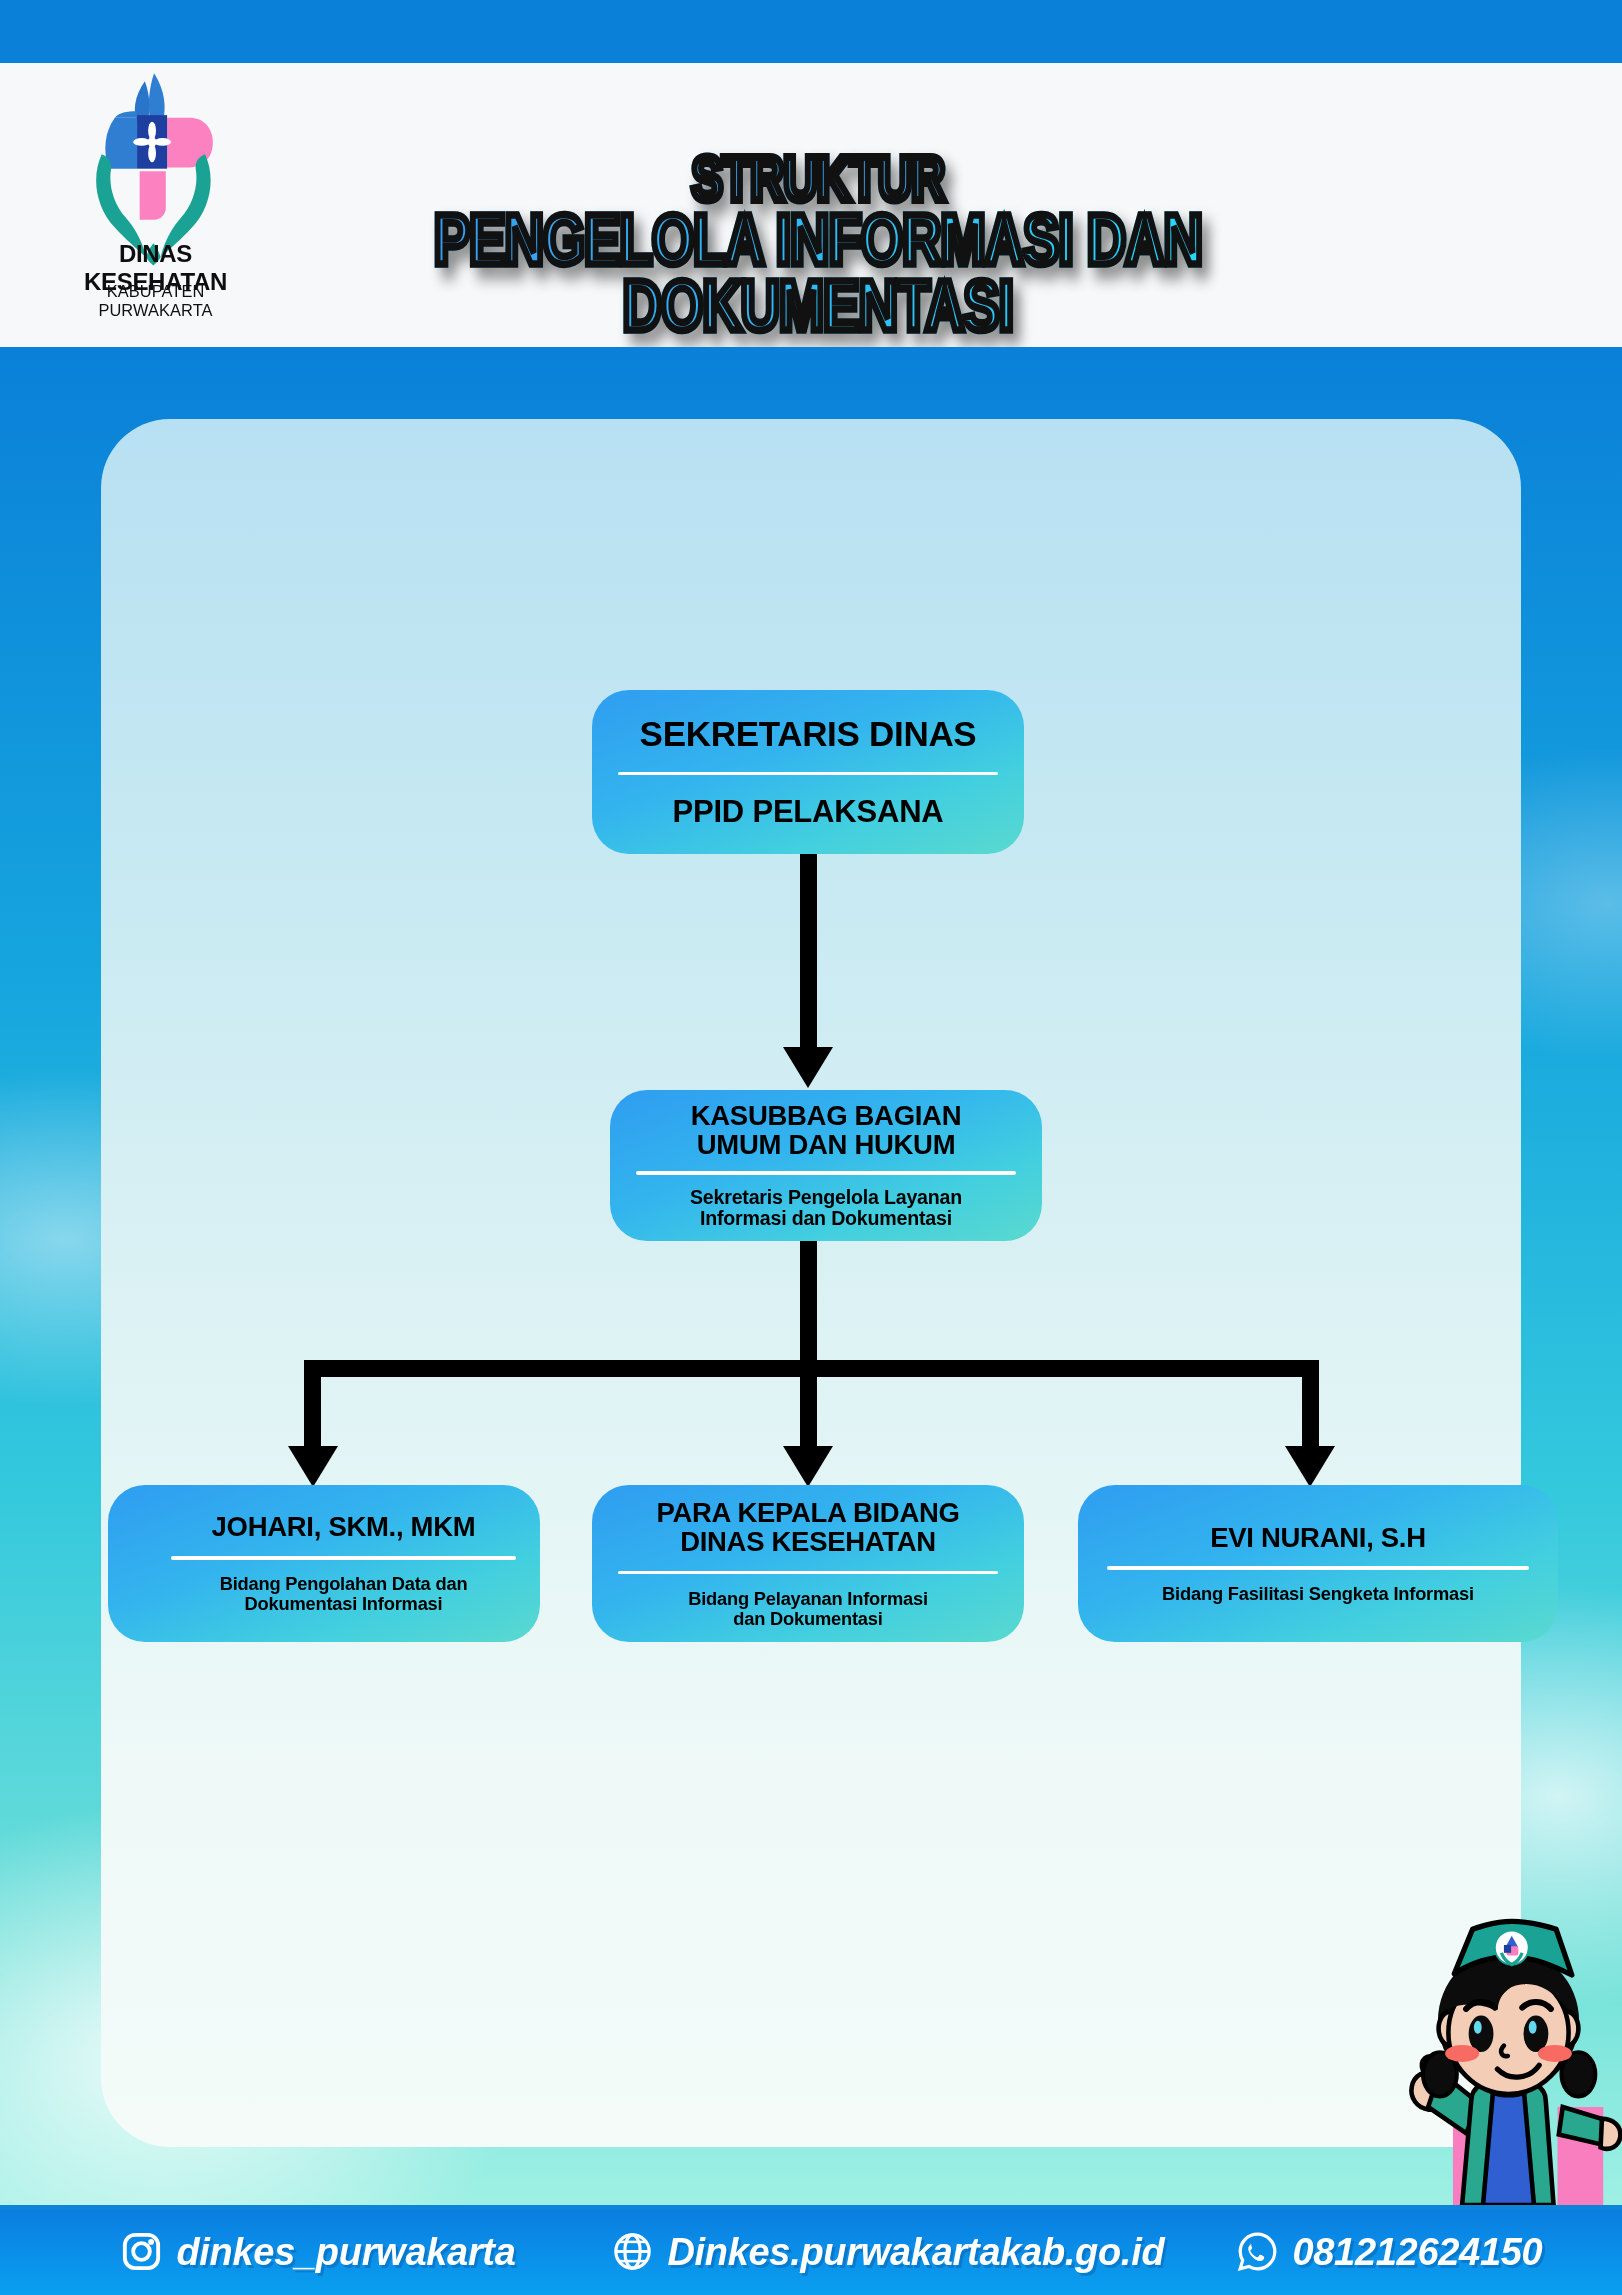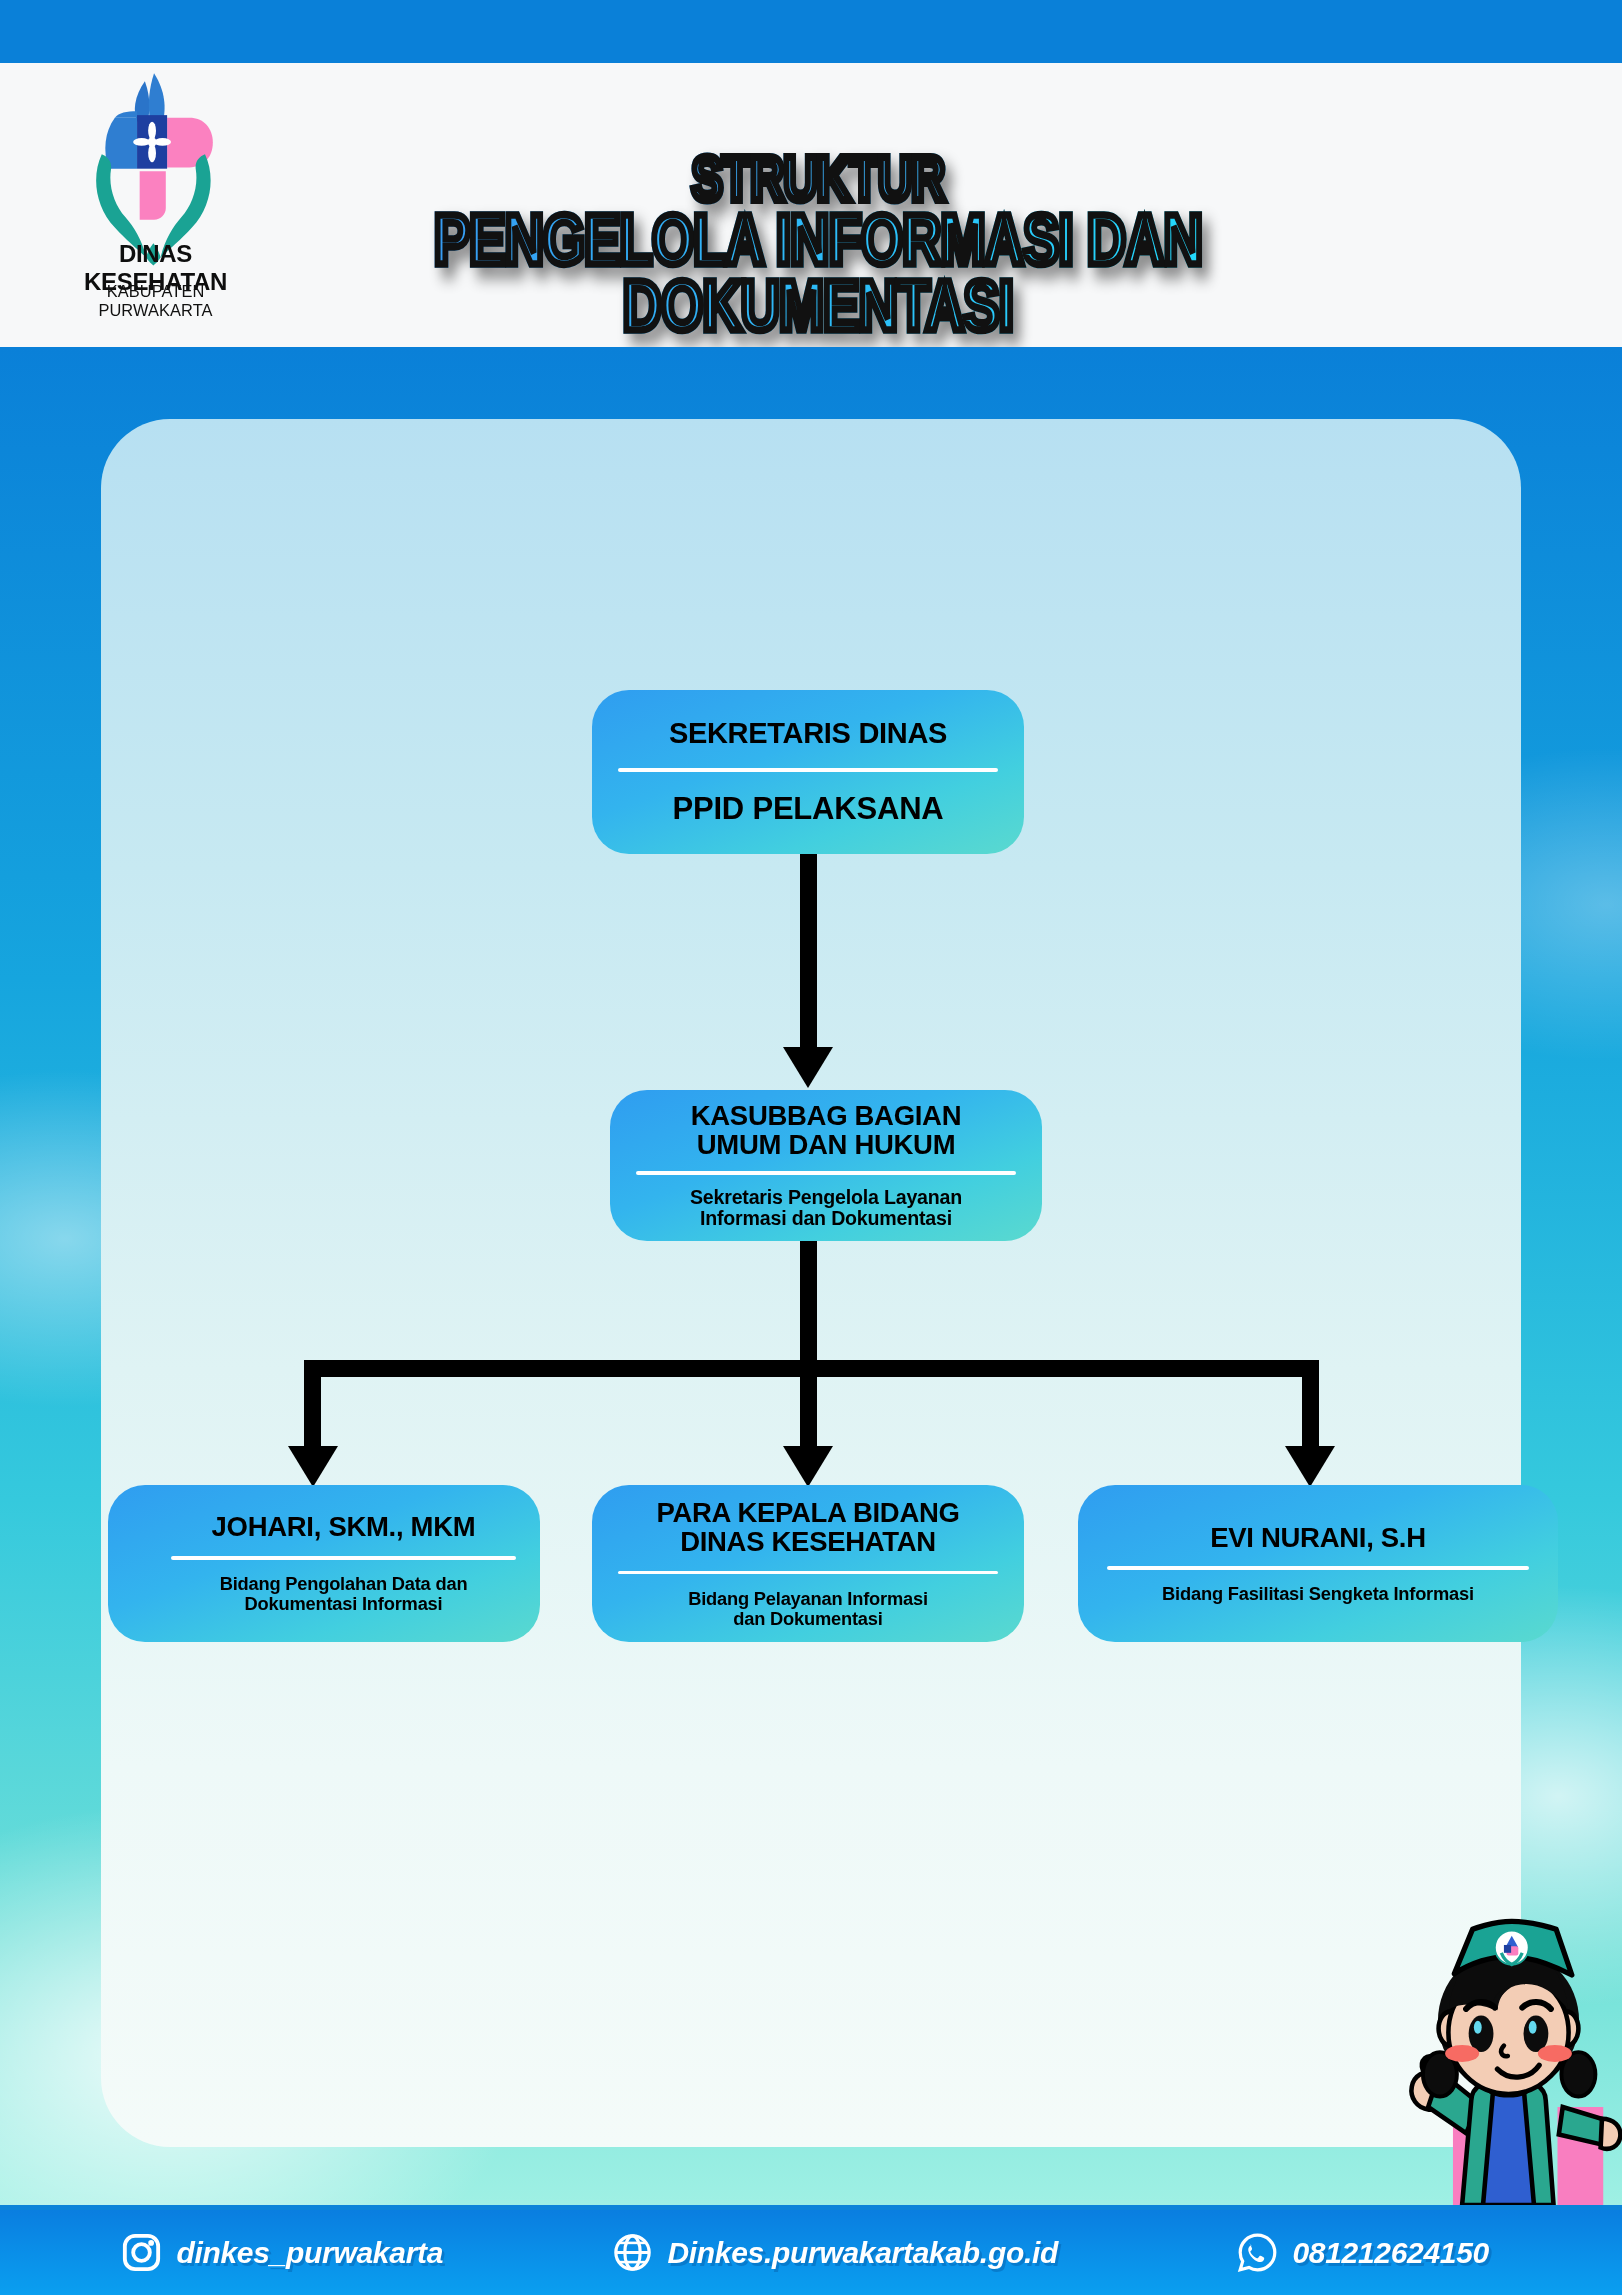--- a/index.html
+++ b/index.html
@@ -100,21 +100,21 @@
   .node .rule{
     width:88%; height:3.9px; background:#ffffff; border-radius:2px;
   }
   .node .sub{
     font-weight:700; line-height:1.1; letter-spacing:-0.2px;
     font-family:"Liberation Sans", sans-serif;
   }
 
   
   #node-sekretaris{ left:592px; top:690px; width:432px; height:164px; }
-  #node-sekretaris .title{ font-size:29px; }
+  #node-sekretaris .title{ font-size:35px; }
   #node-sekretaris .rule{ margin:19.6px 0 19.6px; }
   #node-sekretaris .sub{ font-size:31px; font-weight:900; }
 
   
   #node-kasubbag{ left:610px; top:1090px; width:432px; height:151px; }
   #node-kasubbag .title{ font-size:27.5px; }
   #node-kasubbag .rule{ margin:11.8px 0 11.8px; }
   #node-kasubbag .sub{ font-size:19.6px; }
 
   
@@ -157,23 +157,23 @@
   
   .mascot{ position:absolute; left:1394px; top:1911px; width:229px; height:294px; }
 
   
   .footer{
     position:absolute; left:0; top:2210px; width:1623px; height:85px;
     background:linear-gradient(180deg,#0a7ee0 0%, #0a9ff0 100%);
     display:flex; align-items:center;
   }
   .f-item{
-    display:flex; align-items:center; gap:14.4px;
+    display:flex; align-items:flex-start; gap:14.4px;
     color:#ffffff;
-    font-weight:900; font-style:italic; font-size:30px;
+    font-weight:900; font-style:italic; font-size:38px;
     letter-spacing:-0.3px;
     font-family:"Liberation Sans", sans-serif;
     text-shadow:2.6px 2.6px 0 rgba(0,60,130,.28);
   }
   #f-ig{ position:absolute; left:121px; }
   #f-web{ position:absolute; left:612px; }
   #f-wa{ position:absolute; left:1237px; }
   .f-icon{ width:41px; height:41px; flex:0 0 41px; display:block; }
 </style>
 </head>

